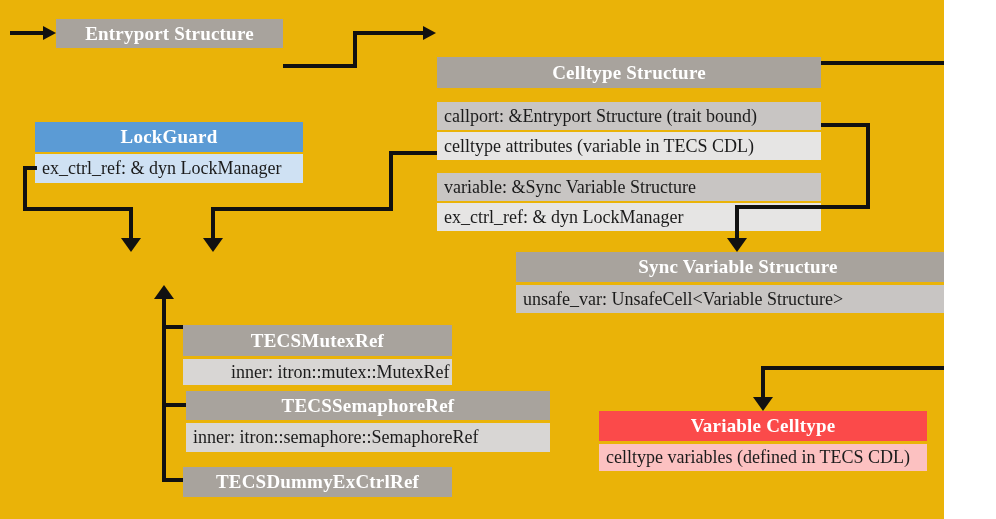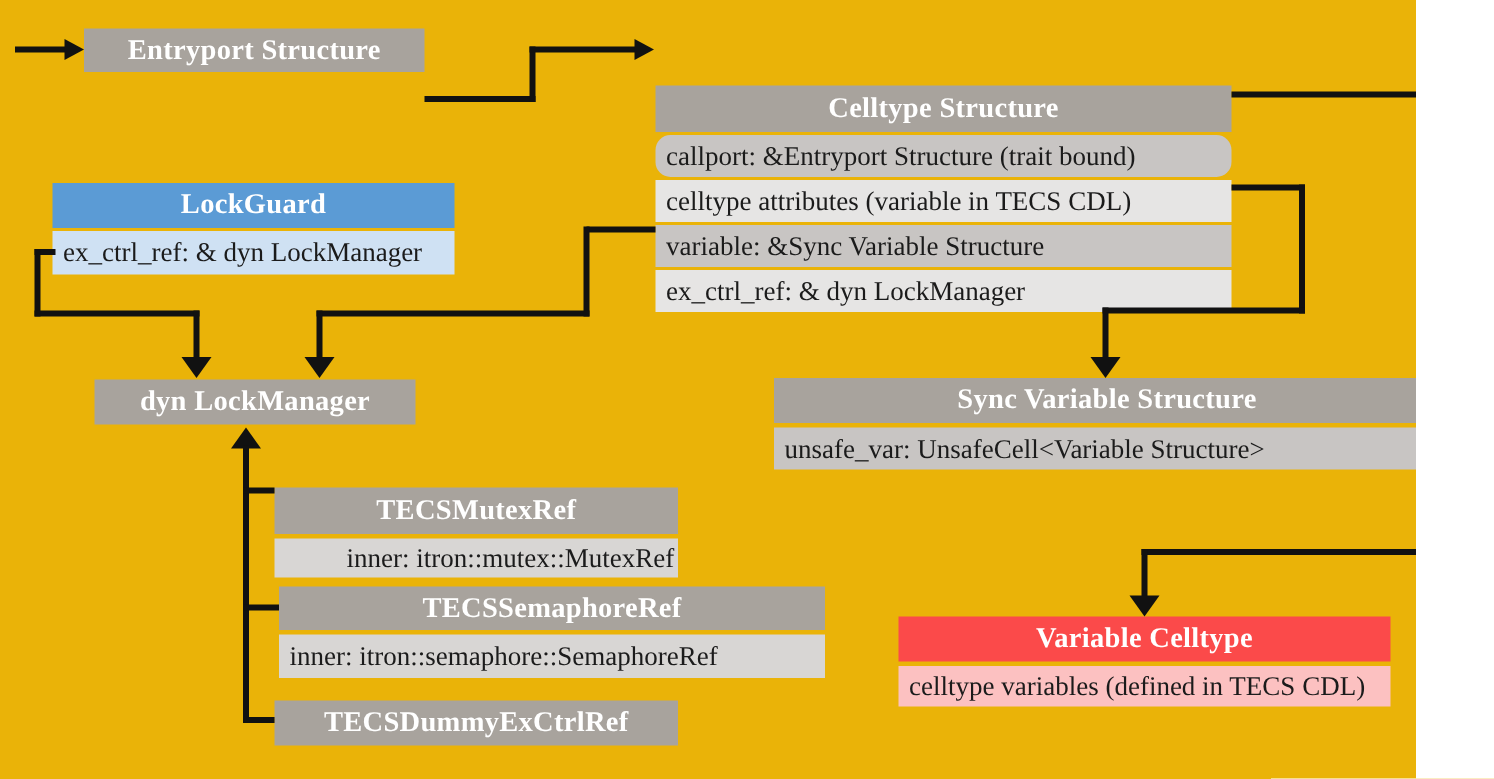--- a/index.html
+++ b/index.html
@@ -37,34 +37,31 @@
 <body>
 
 <div class="canvas">
 
   <div class="sbox" style="left:56px;top:19px;width:227px;">
     <div class="hd gray" style="height:29px;line-height:29px;">Entryport Structure</div>
   </div>
 
   <div class="sbox" style="left:437px;top:17px;width:384px;">
     <div class="hd gray" style="height:31px;line-height:31px;margin-top:40px;">Celltype Structure</div>
-    <div class="row medium" style="margin-top:2px;border-radius:10px;">callport: &amp;Entryport Structure (trait bound)</div>
+    <div class="row medium" style="margin-top:14px;">callport: &amp;Entryport Structure (trait bound)</div>
     <div class="row light" style="margin-top:2px;">celltype attributes (variable in TECS CDL)</div>
-    <div class="row medium" style="margin-top:2px;">variable: &amp;Sync Variable Structure</div>
+    <div class="row medium" style="margin-top:13px;">variable: &amp;Sync Variable Structure</div>
     <div class="row light" style="margin-top:2px;">ex_ctrl_ref: &amp; dyn LockManager</div>
   </div>
 
   <div class="sbox" style="left:35px;top:122px;width:268px;">
     <div class="hd blue">LockGuard</div>
     <div class="row blue" style="margin-top:2px;height:29px;line-height:29px;">ex_ctrl_ref: &amp; dyn LockManager</div>
   </div>
 
-  <div class="sbox" style="left:63px;top:253px;width:214px;">
-    <div class="hd gray">dyn LockManager</div>
-  </div>
 
   <div class="sbox" style="left:516px;top:252px;width:444px;">
     <div class="hd gray">Sync Variable Structure</div>
     <div class="row medium">unsafe_var: UnsafeCell&lt;Variable Structure&gt;</div>
   </div>
 
   <div class="sbox" style="left:599px;top:411px;width:328px;">
     <div class="hd red">Variable Celltype</div>
     <div class="row pink" style="height:27px;line-height:27px;">celltype variables (defined in TECS CDL)</div>
   </div>

